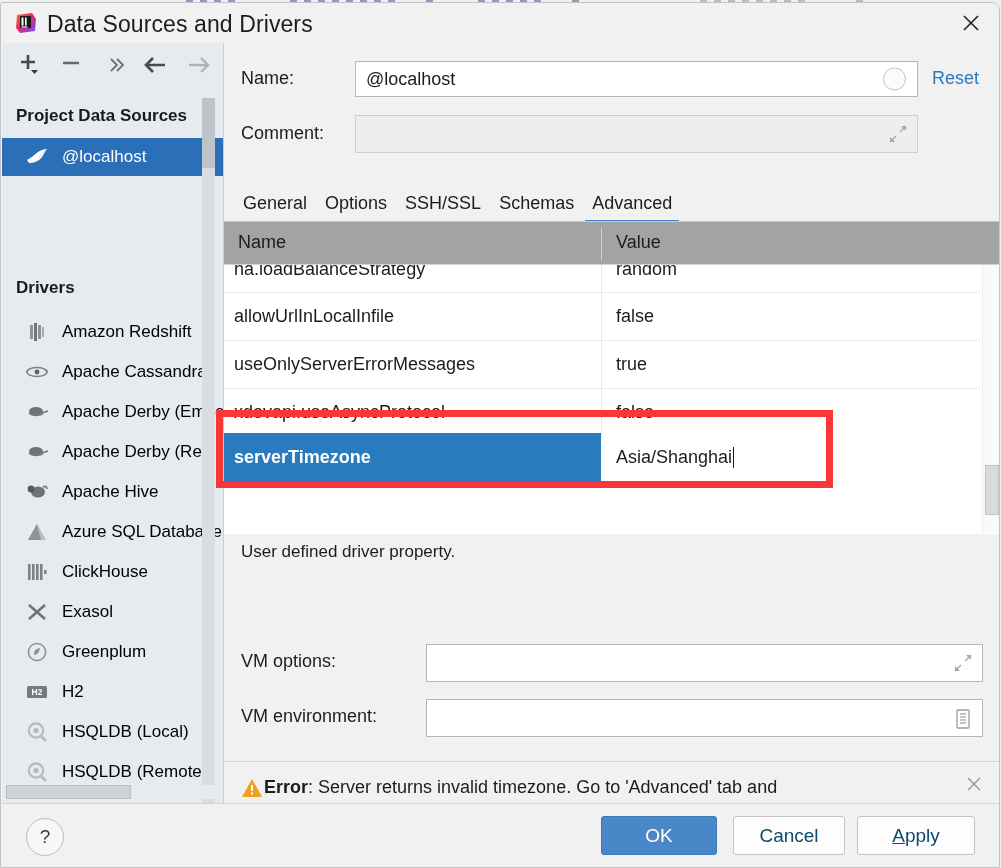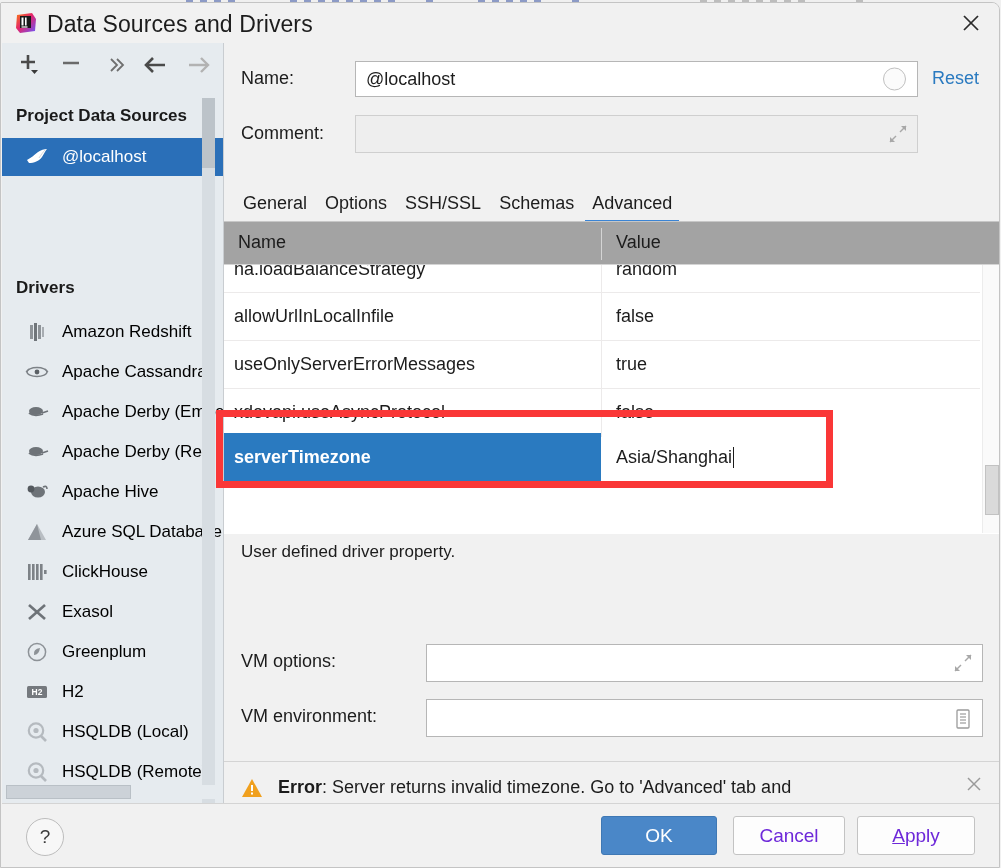--- a/index.html
+++ b/index.html
@@ -243,21 +243,21 @@
   
   .error-bar {
     position: absolute; left: 0px; top: 718px;
     width: 776px; height: 82px;
     background: #f1f1f1;
     border-top: 1px solid #d4d4d4;
     border-bottom: 1px solid #d4d4d4;
   }
   .warn-icon { position: absolute; left: 17px; top: 16px; width: 22px; height: 20px; }
   .error-text {
-    position: absolute; left: 54px; top: 12px; width: 690px;
+    position: absolute; left: 40px; top: 12px; width: 690px;
     font-size: 18px; color: #1c1c1c; line-height: 27px;
   }
   .error-text b { font-weight: bold; }
   .err-close {
     position: absolute; right: 18px; top: 14px;
     color: #9a9a9a; font-size: 18px; cursor: pointer;
   }
 
   
   .bottom-bar {
@@ -273,21 +273,21 @@
     display: flex; align-items: center; justify-content: center;
     font-size: 19px; color: #3a3a3a; cursor: pointer;
   }
   .btn {
     position: absolute; top: 12px; height: 39px;
     display: flex; align-items: center; justify-content: center;
     font-size: 19px; border-radius: 3px; cursor: pointer;
     box-sizing: border-box;
   }
   .btn.primary { background: #4a87c8; color: #ffffff; border: 1px solid #3f78b4; }
-  .btn.normal  { background: #fdfdfd; color: #6d28d9; border: 1px solid #c3c3c3; }
+  .btn.normal  { background: #fdfdfd; color: #0c4a6e; border: 1px solid #c3c3c3; }
   .mn { text-decoration: underline; }
 
   
   .red-box {
     position: absolute; left: 216px; top: 410px;
     width: 617px; height: 78px;
     border: 7px solid #fa3737;
     box-sizing: border-box;
     pointer-events: none;
     z-index: 50;

